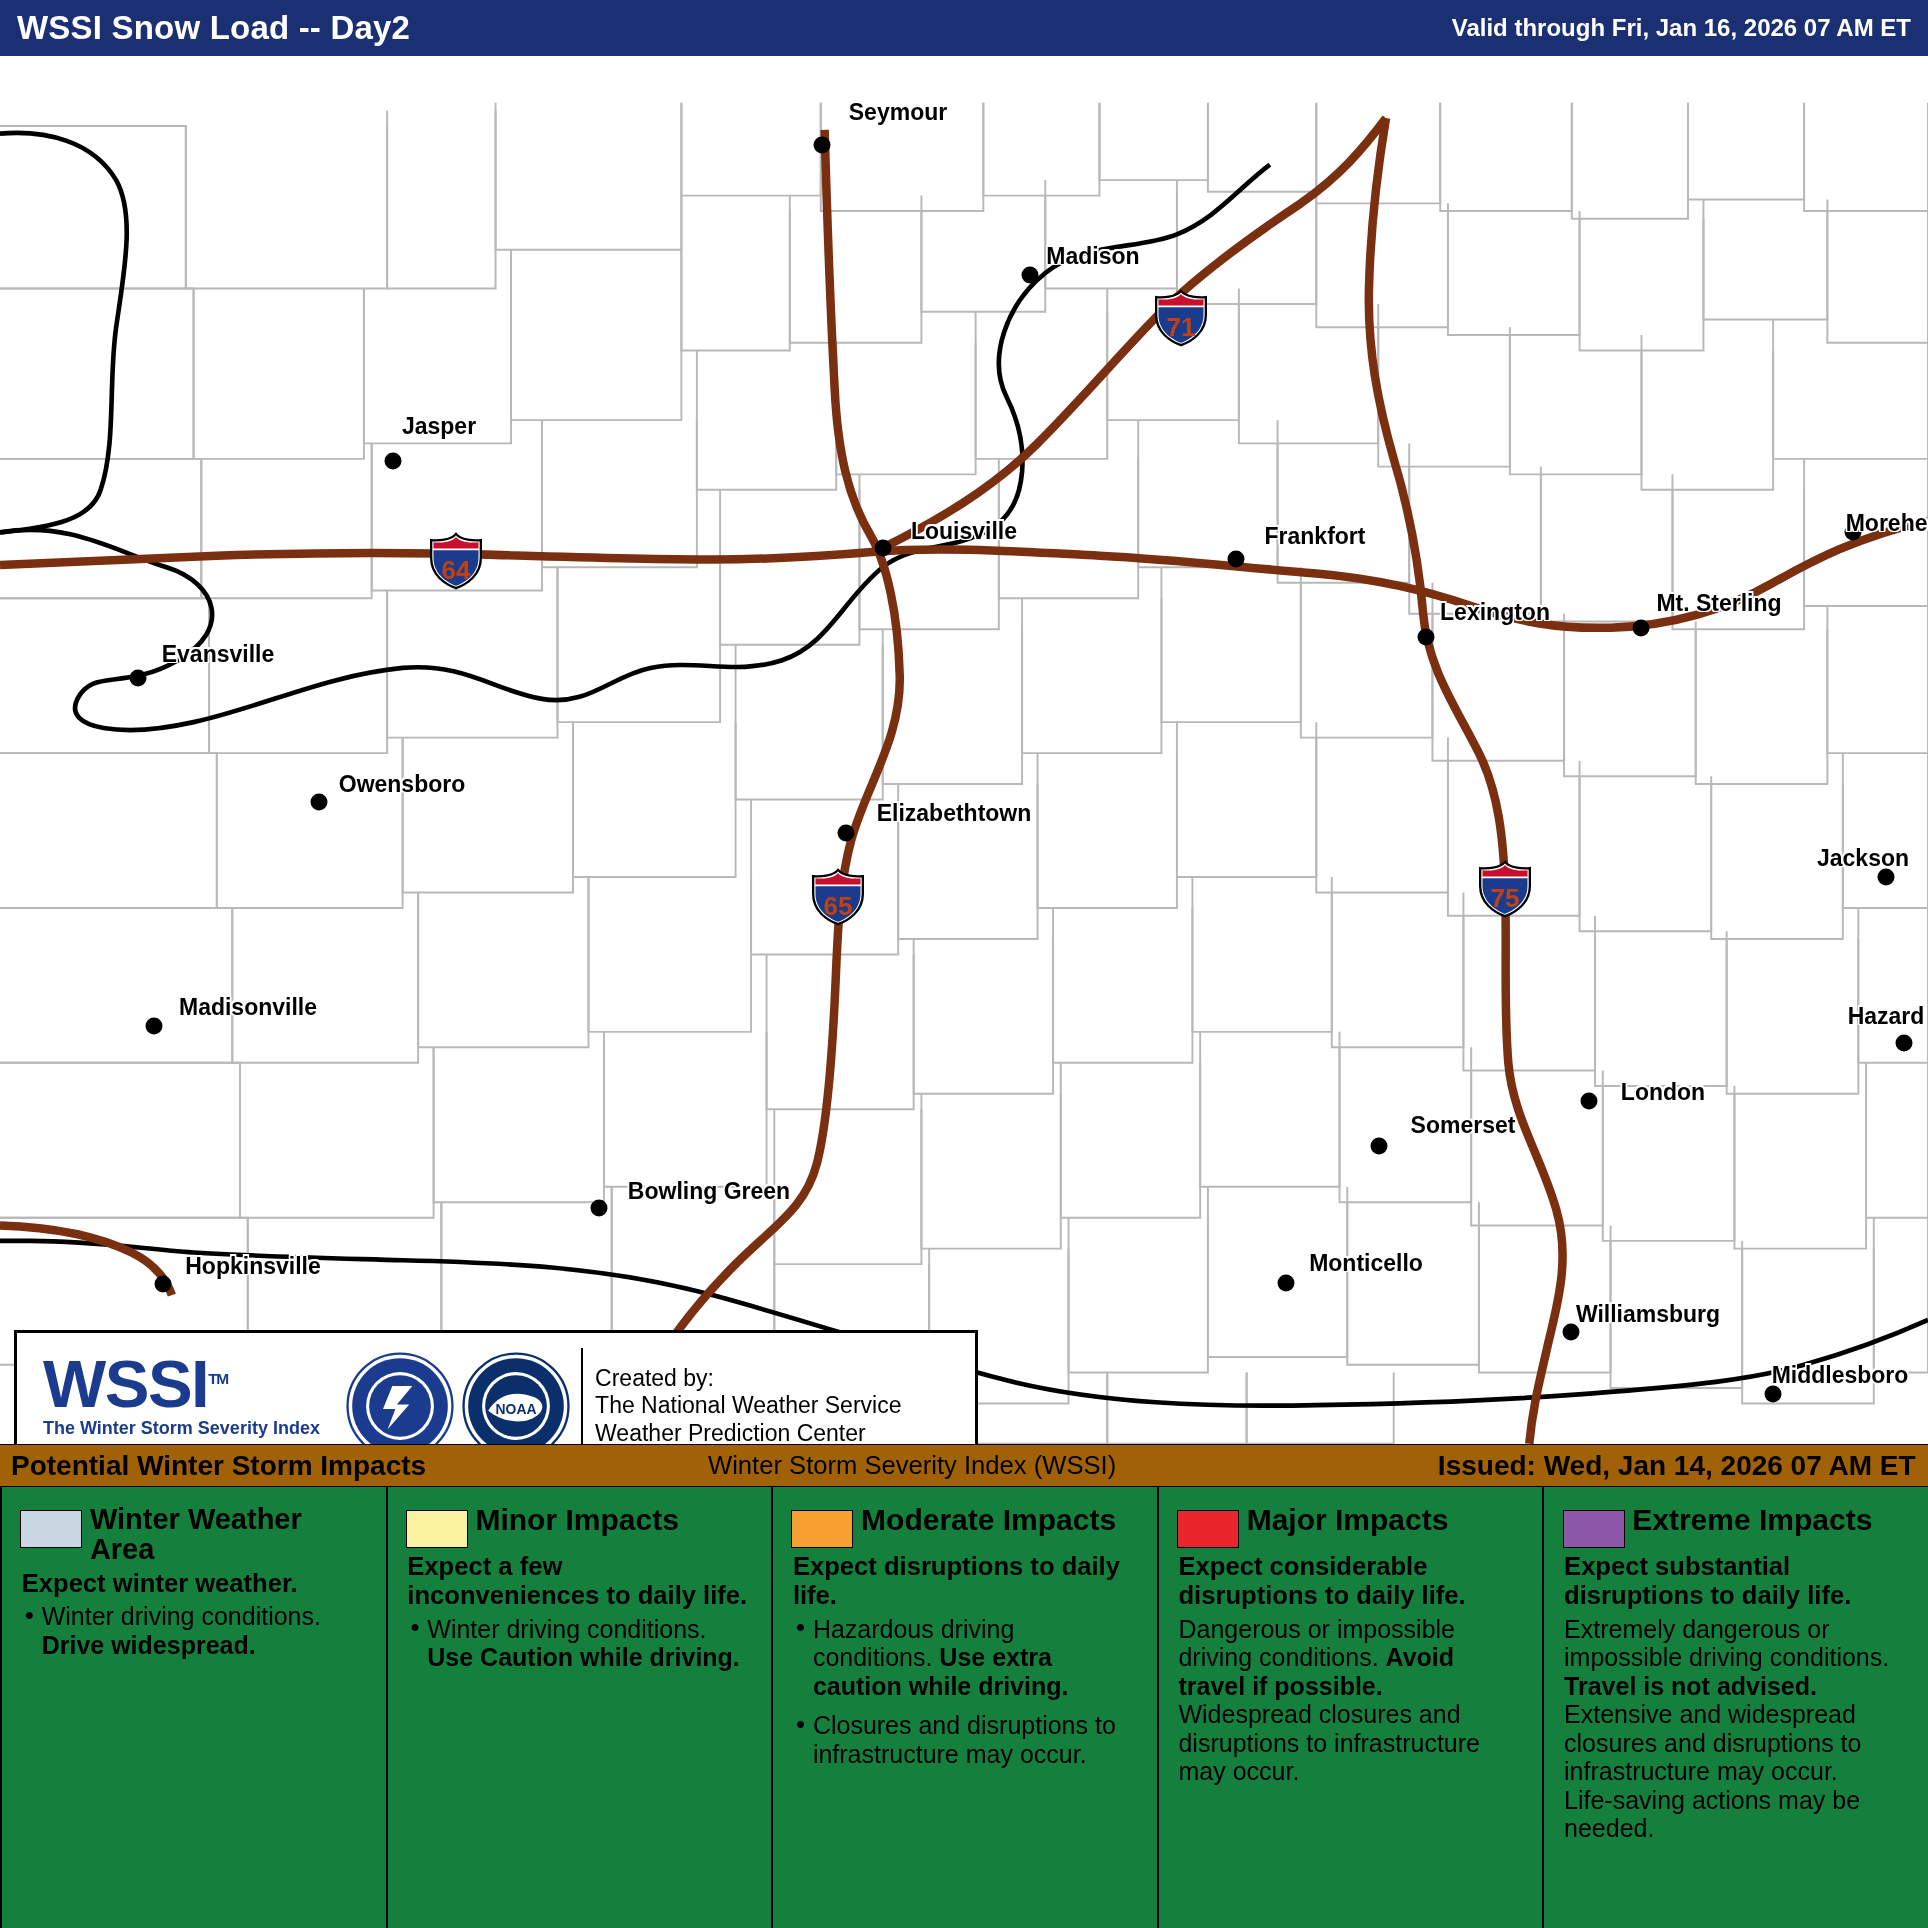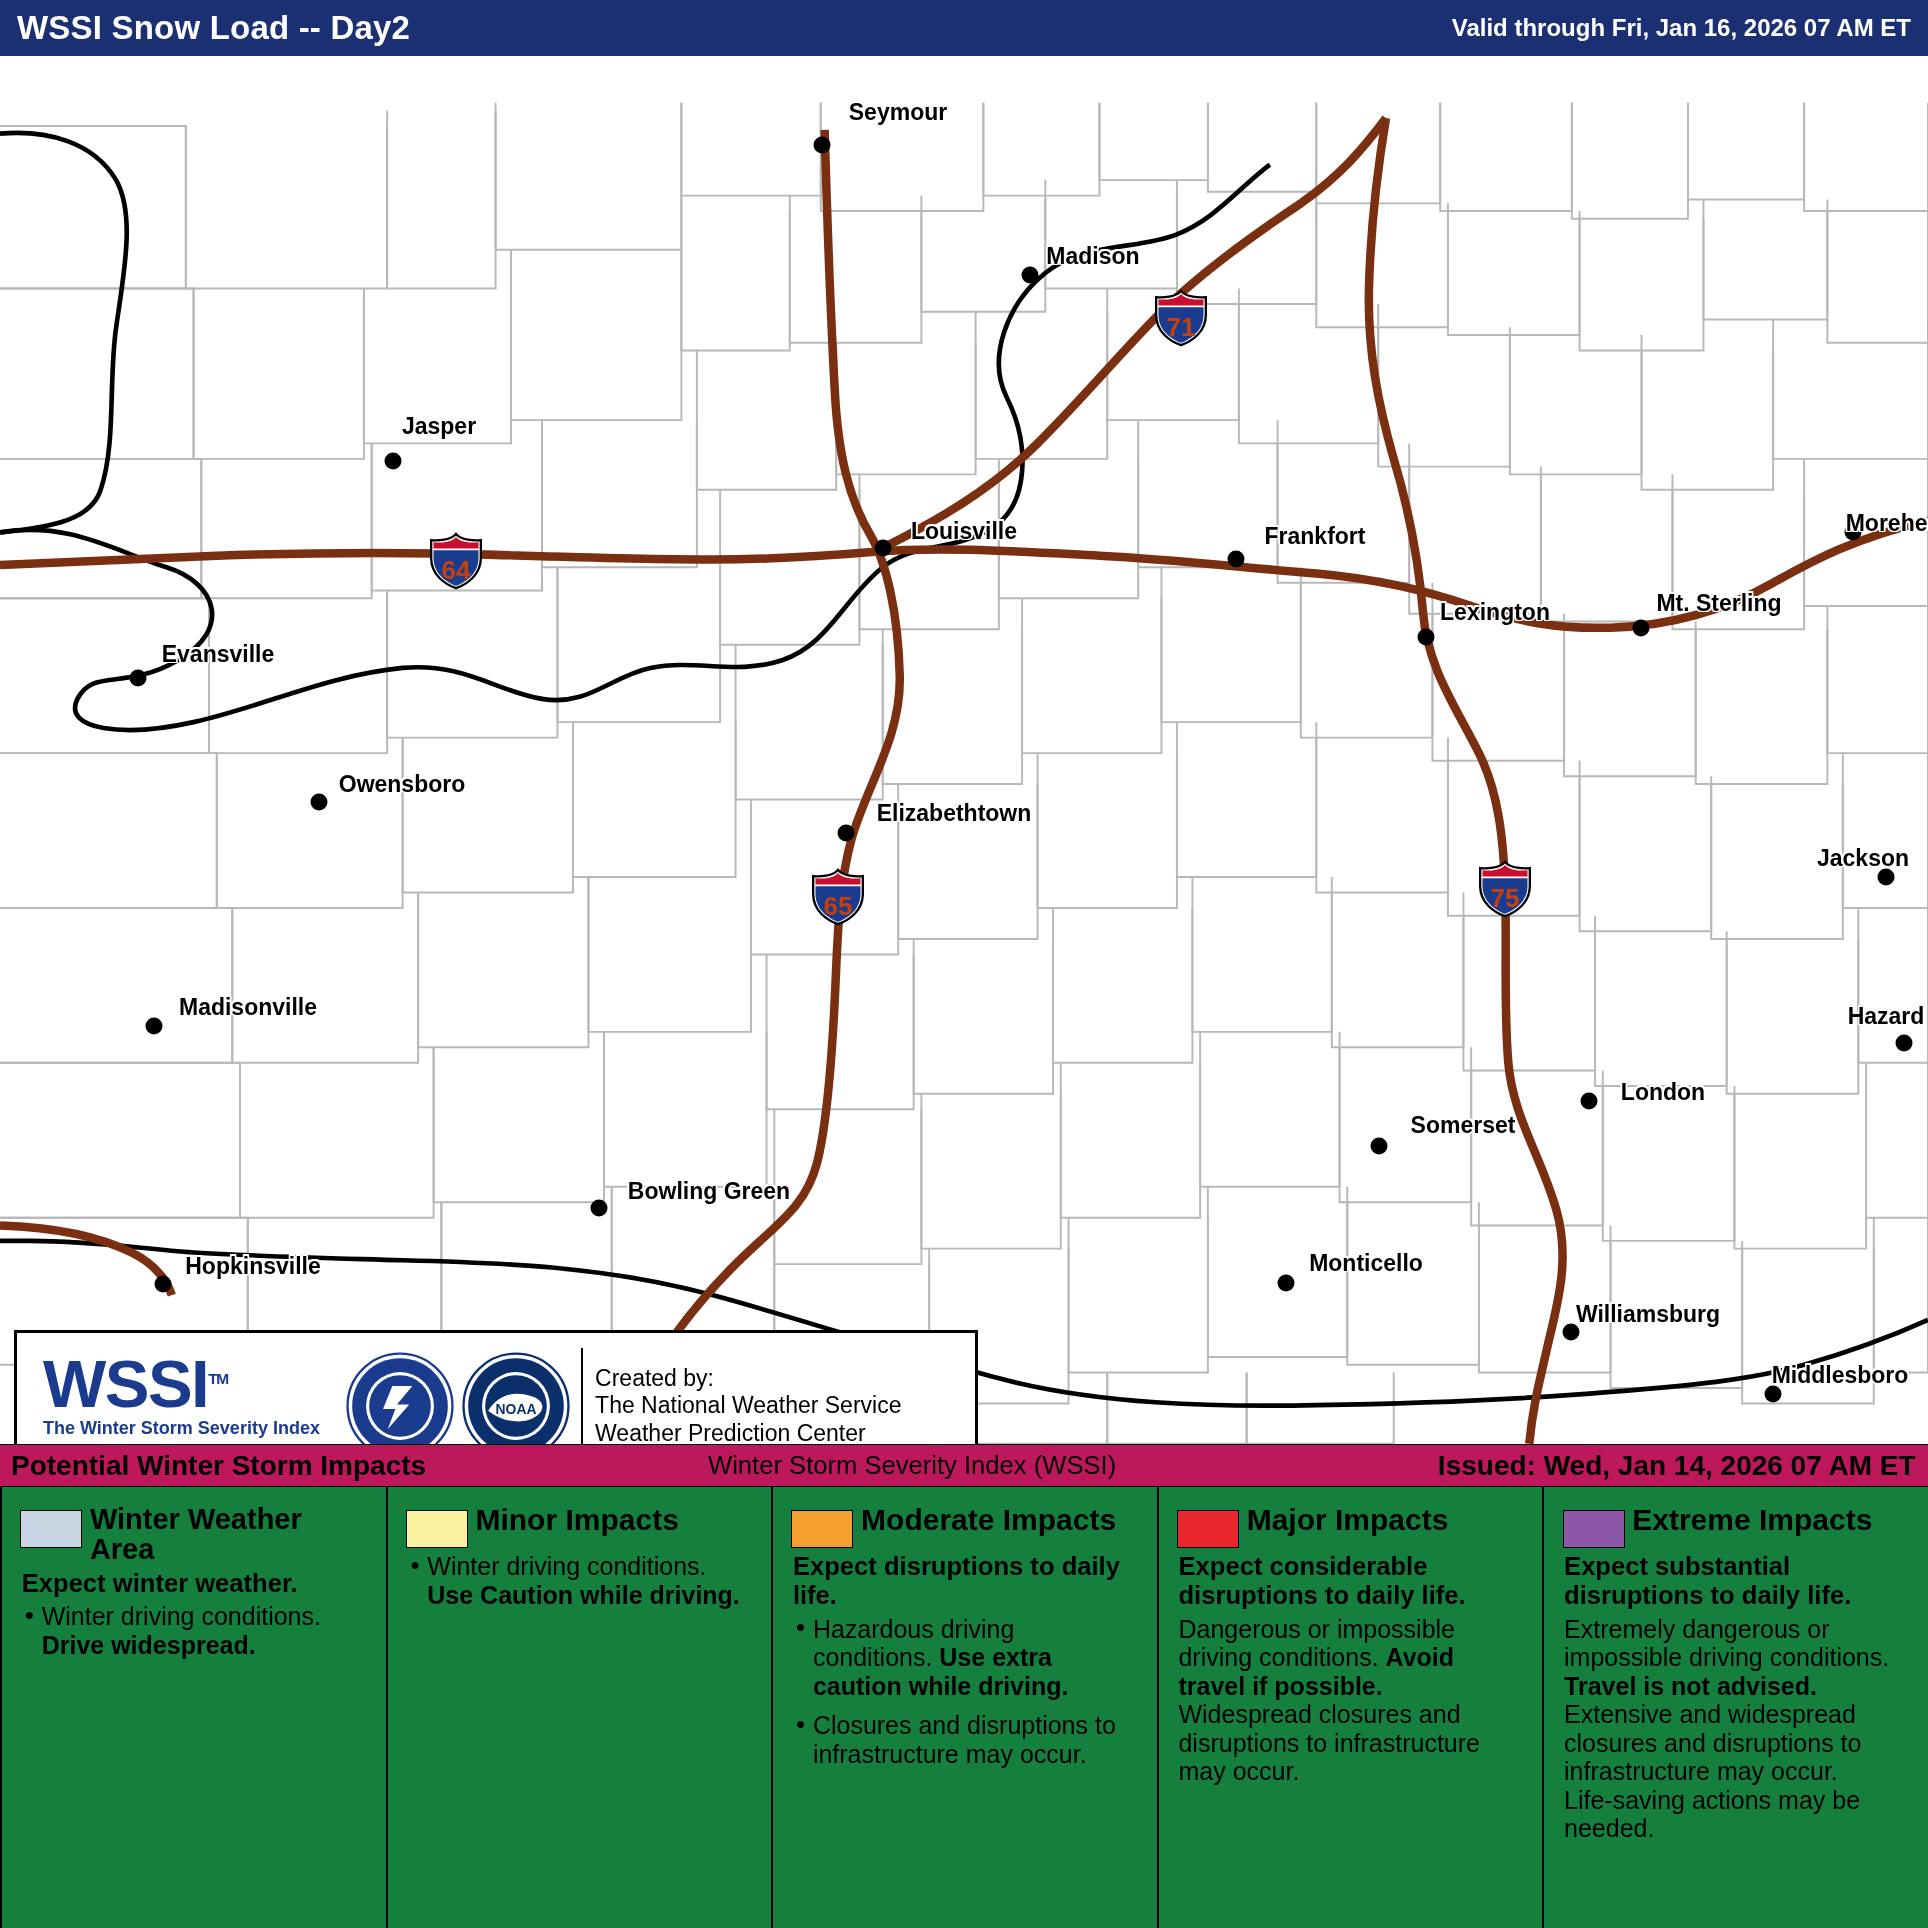--- a/index.html
+++ b/index.html
@@ -69,21 +69,21 @@
   .seal{width:108px;height:108px;border-radius:50%;position:relative;}
   #logo-box .created{
     font-size:23px;line-height:1.18;color:#000;padding-left:12.4px;
     border-left:2.3px solid #000;height:116px;display:flex;flex-direction:column;
     justify-content:center;
   }
 
   
   #strip{
     position:absolute;left:0;top:1444px;width:1928px;height:43px;
-    background:#be185d;border-top:1.5px solid #000;border-bottom:1.5px solid #000;
+    background:#a16207;border-top:1.5px solid #000;border-bottom:1.5px solid #000;
     box-sizing:border-box;
     display:flex;align-items:center;
   }
   #strip .left{font-size:28px;font-weight:bold;padding-left:11px;width:697px;}
   #strip .mid{font-size:25.6px;flex:1;}
   #strip .right{font-size:28px;font-weight:bold;padding-right:12.4px;text-align:right;width:666px;}
 
   
   #legend{
     position:absolute;left:0;top:1487px;width:1928px;height:441px;
@@ -432,20 +432,21 @@
       <div class="lg-lead">Expect winter weather.</div>
       <div class="lg-body">
         <div class="bullet"><span>Winter driving conditions. </span><span class="b">Drive widespread.</span></div>
       </div>
     </div>
     <div class="lg-col">
       <div class="lg-head">
         <div class="sw" style="background:#faf2a0"></div>
         <div class="lg-title">Minor Impacts</div>
       </div>
+      <div class="lg-lead">Expect a few inconveniences to daily life.</div>
       <div class="lg-body">
         <div class="bullet"><span>Winter driving conditions. </span><span class="b">Use Caution while driving.</span></div>
       </div>
     </div>
     <div class="lg-col">
       <div class="lg-head">
         <div class="sw" style="background:#f5a030"></div>
         <div class="lg-title">Moderate Impacts</div>
       </div>
       <div class="lg-lead">Expect disruptions to daily life.</div>

